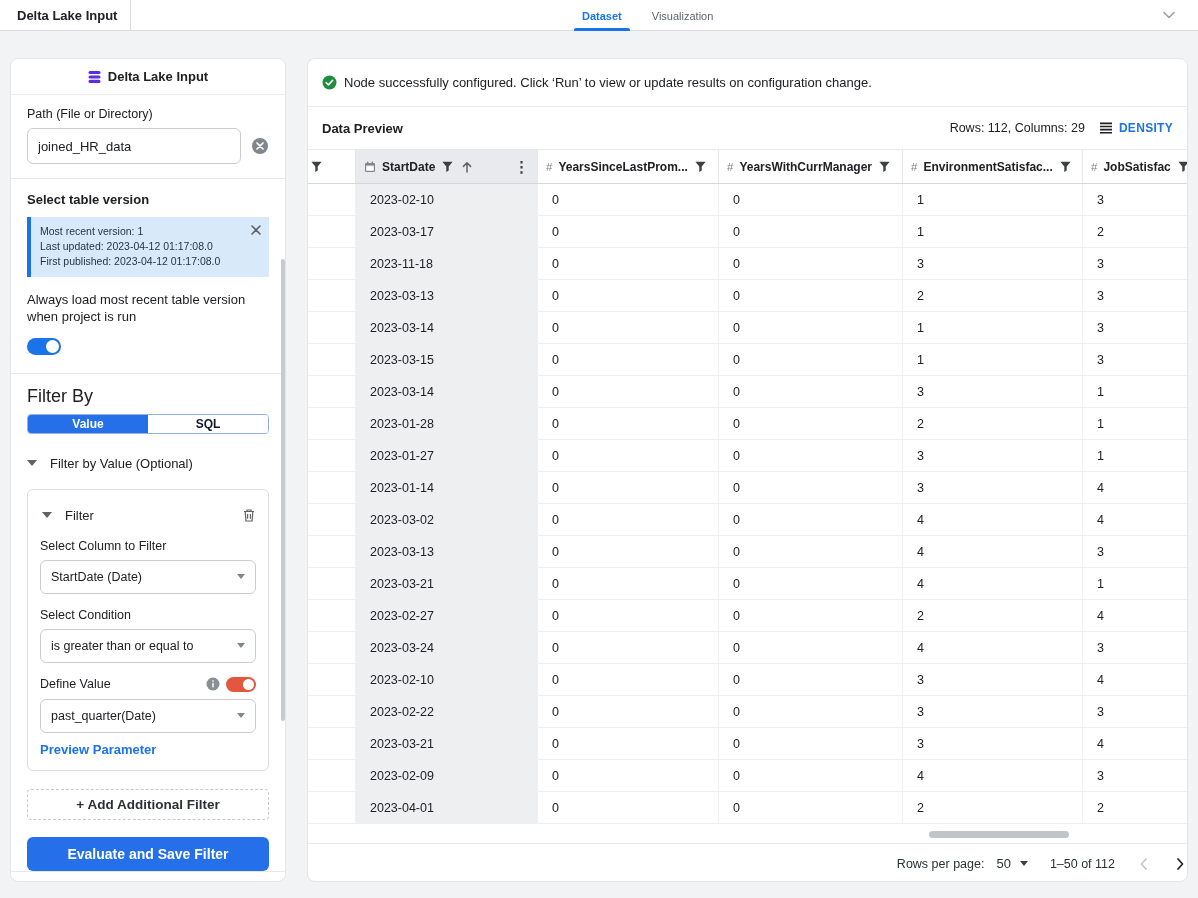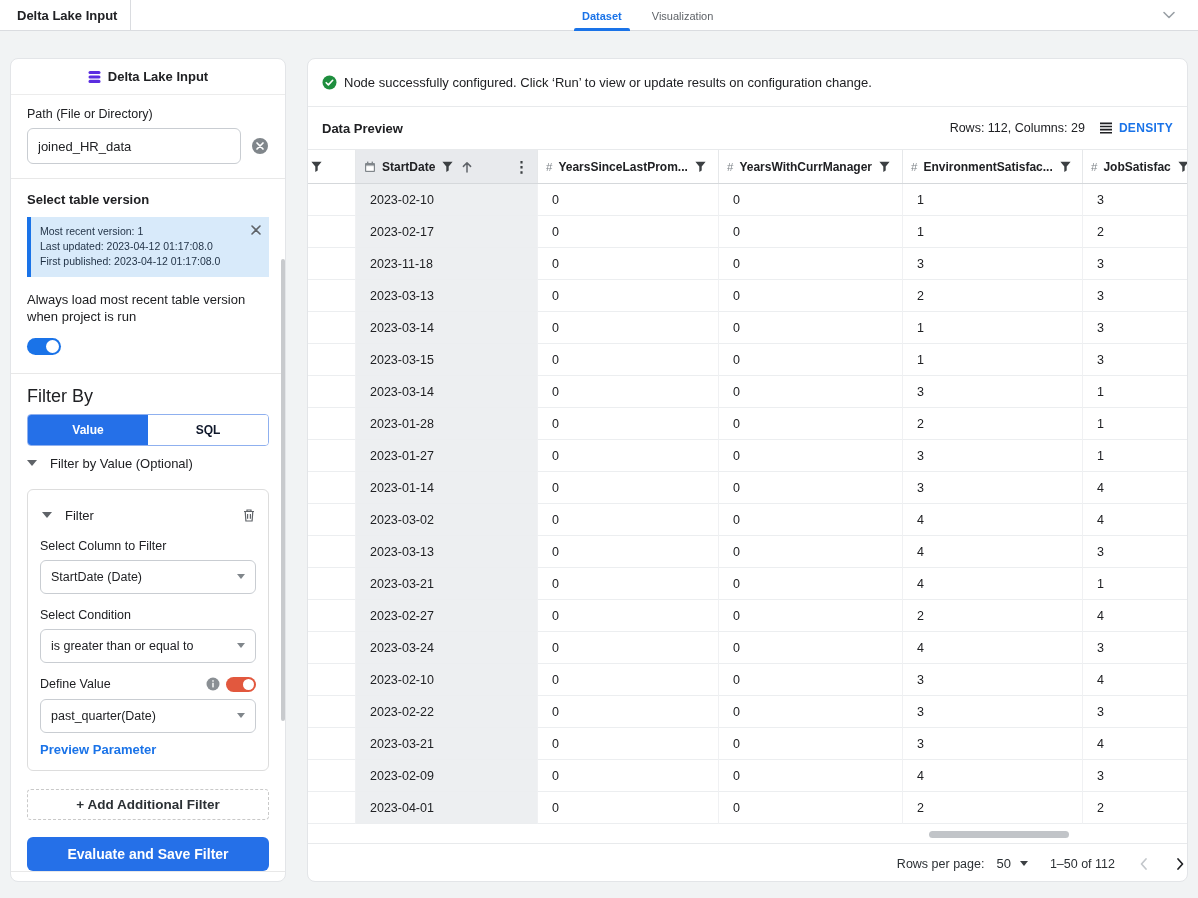--- a/index.html
+++ b/index.html
@@ -30,21 +30,21 @@
   .section-title{font-size:13px;font-weight:700;margin:13px 0 10px 0;}
   .info-box{position:relative;background:#d8eafa;border-left:4px solid #1a73e8;padding:7px 24px 7px 9px;font-size:10.5px;line-height:1.45;color:#1f3044;margin-bottom:14px;}
   .info-close{position:absolute;right:8px;top:8px;cursor:pointer;}
   .always-load{font-size:13px;line-height:1.35;margin-bottom:12px;width:230px;}
   .toggle{width:34px;height:17px;border-radius:9px;background:#1a73e8;position:relative;cursor:pointer;display:inline-block;}
   .toggle::after{content:"";position:absolute;width:13px;height:13px;border-radius:50%;background:#fff;top:2px;right:2px;}
   .toggle.small{width:30px;height:15px;background:#e2583e;}
   .toggle.small::after{width:11px;height:11px;}
   .toggle-row{margin-bottom:14px;}
   .filter-by-label{font-size:18px;margin:12px 0 7px 0;}
-  .segmented{display:flex;height:32px;border:1px solid #8fb0ef;border-radius:4px;overflow:hidden;margin-bottom:10px;}
+  .segmented{display:flex;height:20px;border:1px solid #8fb0ef;border-radius:4px;overflow:hidden;margin-bottom:22px;}
   .seg-opt{flex:1;display:flex;align-items:center;justify-content:center;font-size:12px;font-weight:700;cursor:pointer;color:#0f172a;background:#fff;}
   .seg-opt.active{background:#2570e8;color:#fff;}
   .collapse-row{display:flex;align-items:center;gap:13px;font-size:13px;margin-bottom:18px;cursor:pointer;}
   .chev-down{width:0;height:0;border-left:5px solid transparent;border-right:5px solid transparent;border-top:6px solid #5f6368;display:inline-block;}
   .filter-card{border:1px solid #ddd;border-radius:6px;padding:12px 12px 13px 12px;margin-bottom:18px;}
   .filter-card-head{display:flex;align-items:center;gap:13px;font-size:13px;margin:6px 0 16px 2px;}
   .field-label{font-size:12.5px;margin-bottom:7px;display:flex;align-items:center;}
   .select{height:34px;border:1px solid #c9cdd2;border-radius:6px;display:flex;align-items:center;padding:0 10px;font-size:12.5px;margin-bottom:14px;cursor:pointer;background:#fff;justify-content:space-between;}
   .link{color:#1a73e8;font-weight:700;font-size:13px;cursor:pointer;}
   .add-filter{border:1px dashed #c9c9c9;border-radius:4px;height:31px;display:flex;align-items:center;justify-content:center;font-size:13.5px;font-weight:700;color:#2b3034;cursor:pointer;margin-bottom:17px;background:#fff;width:100%;font-family:inherit;}
@@ -292,21 +292,21 @@
         <div class="tbl-row">
           <div class="td"></div>
           <div class="td datecol">2023-02-10</div>
           <div class="td">0</div>
           <div class="td">0</div>
           <div class="td">1</div>
           <div class="td">3</div>
         </div>
         <div class="tbl-row">
           <div class="td"></div>
-          <div class="td datecol">2023-02-17</div>
+          <div class="td datecol">2023-03-17</div>
           <div class="td">0</div>
           <div class="td">0</div>
           <div class="td">1</div>
           <div class="td">2</div>
         </div>
         <div class="tbl-row">
           <div class="td"></div>
           <div class="td datecol">2023-11-18</div>
           <div class="td">0</div>
           <div class="td">0</div>

